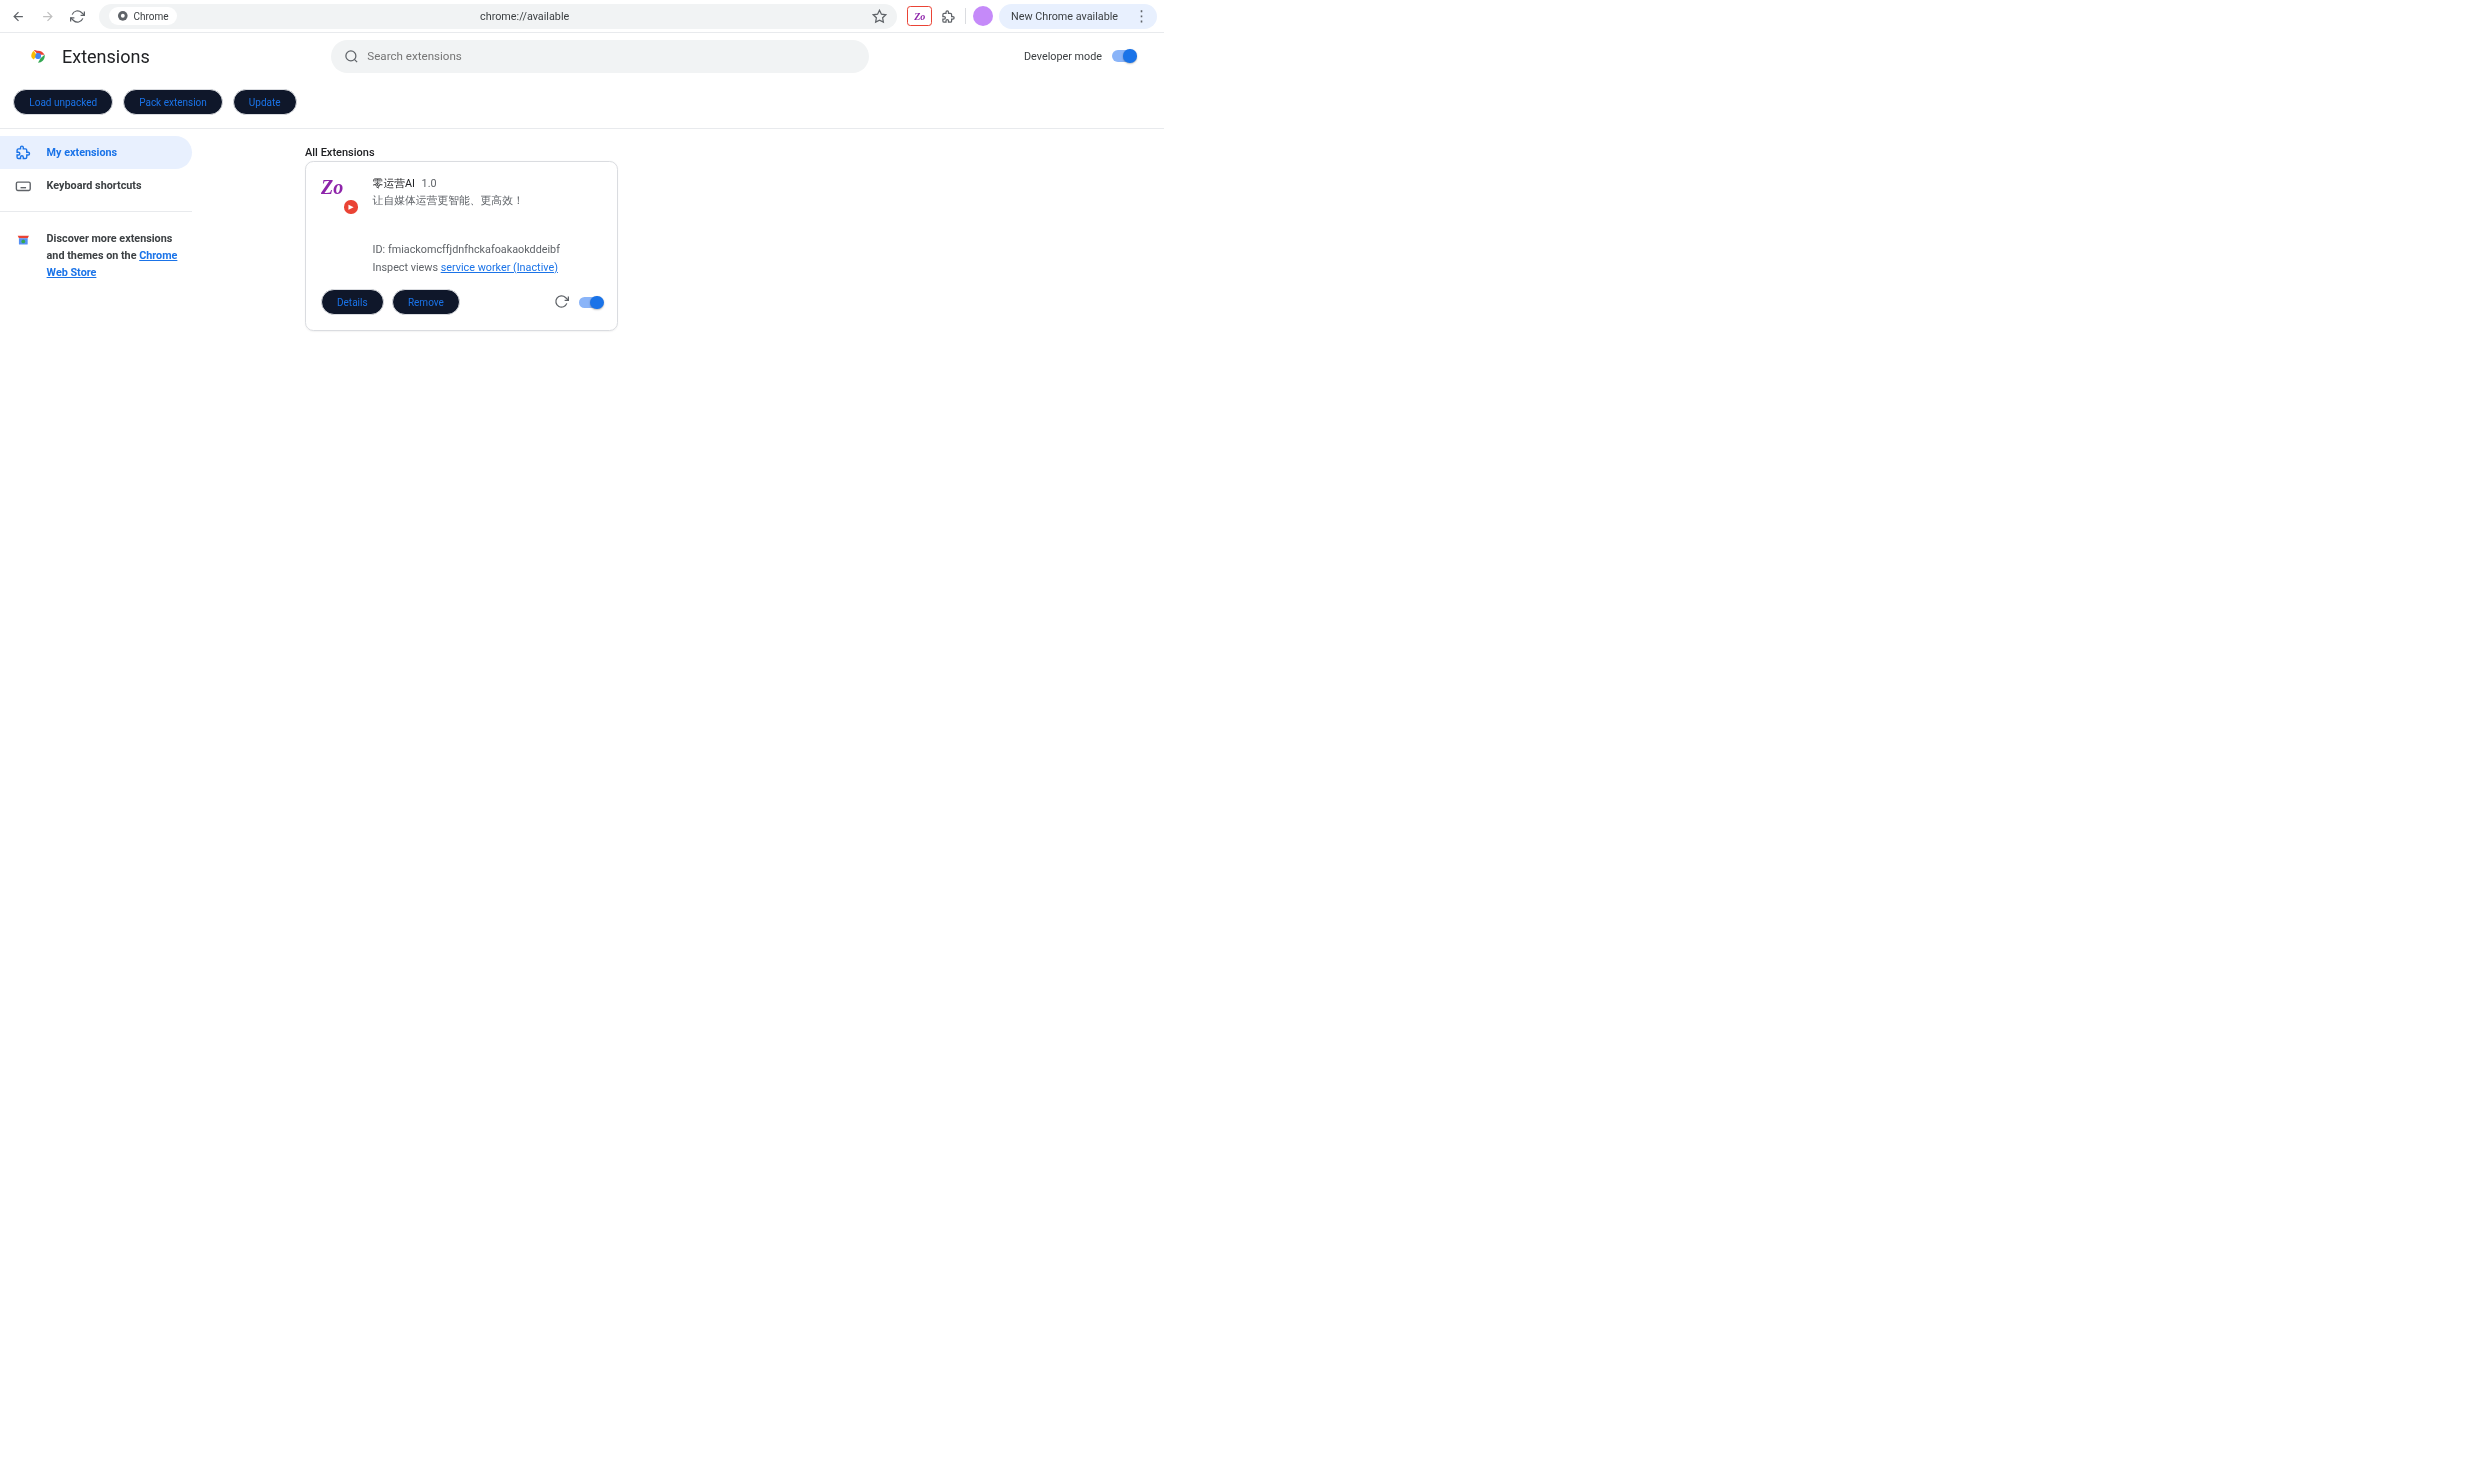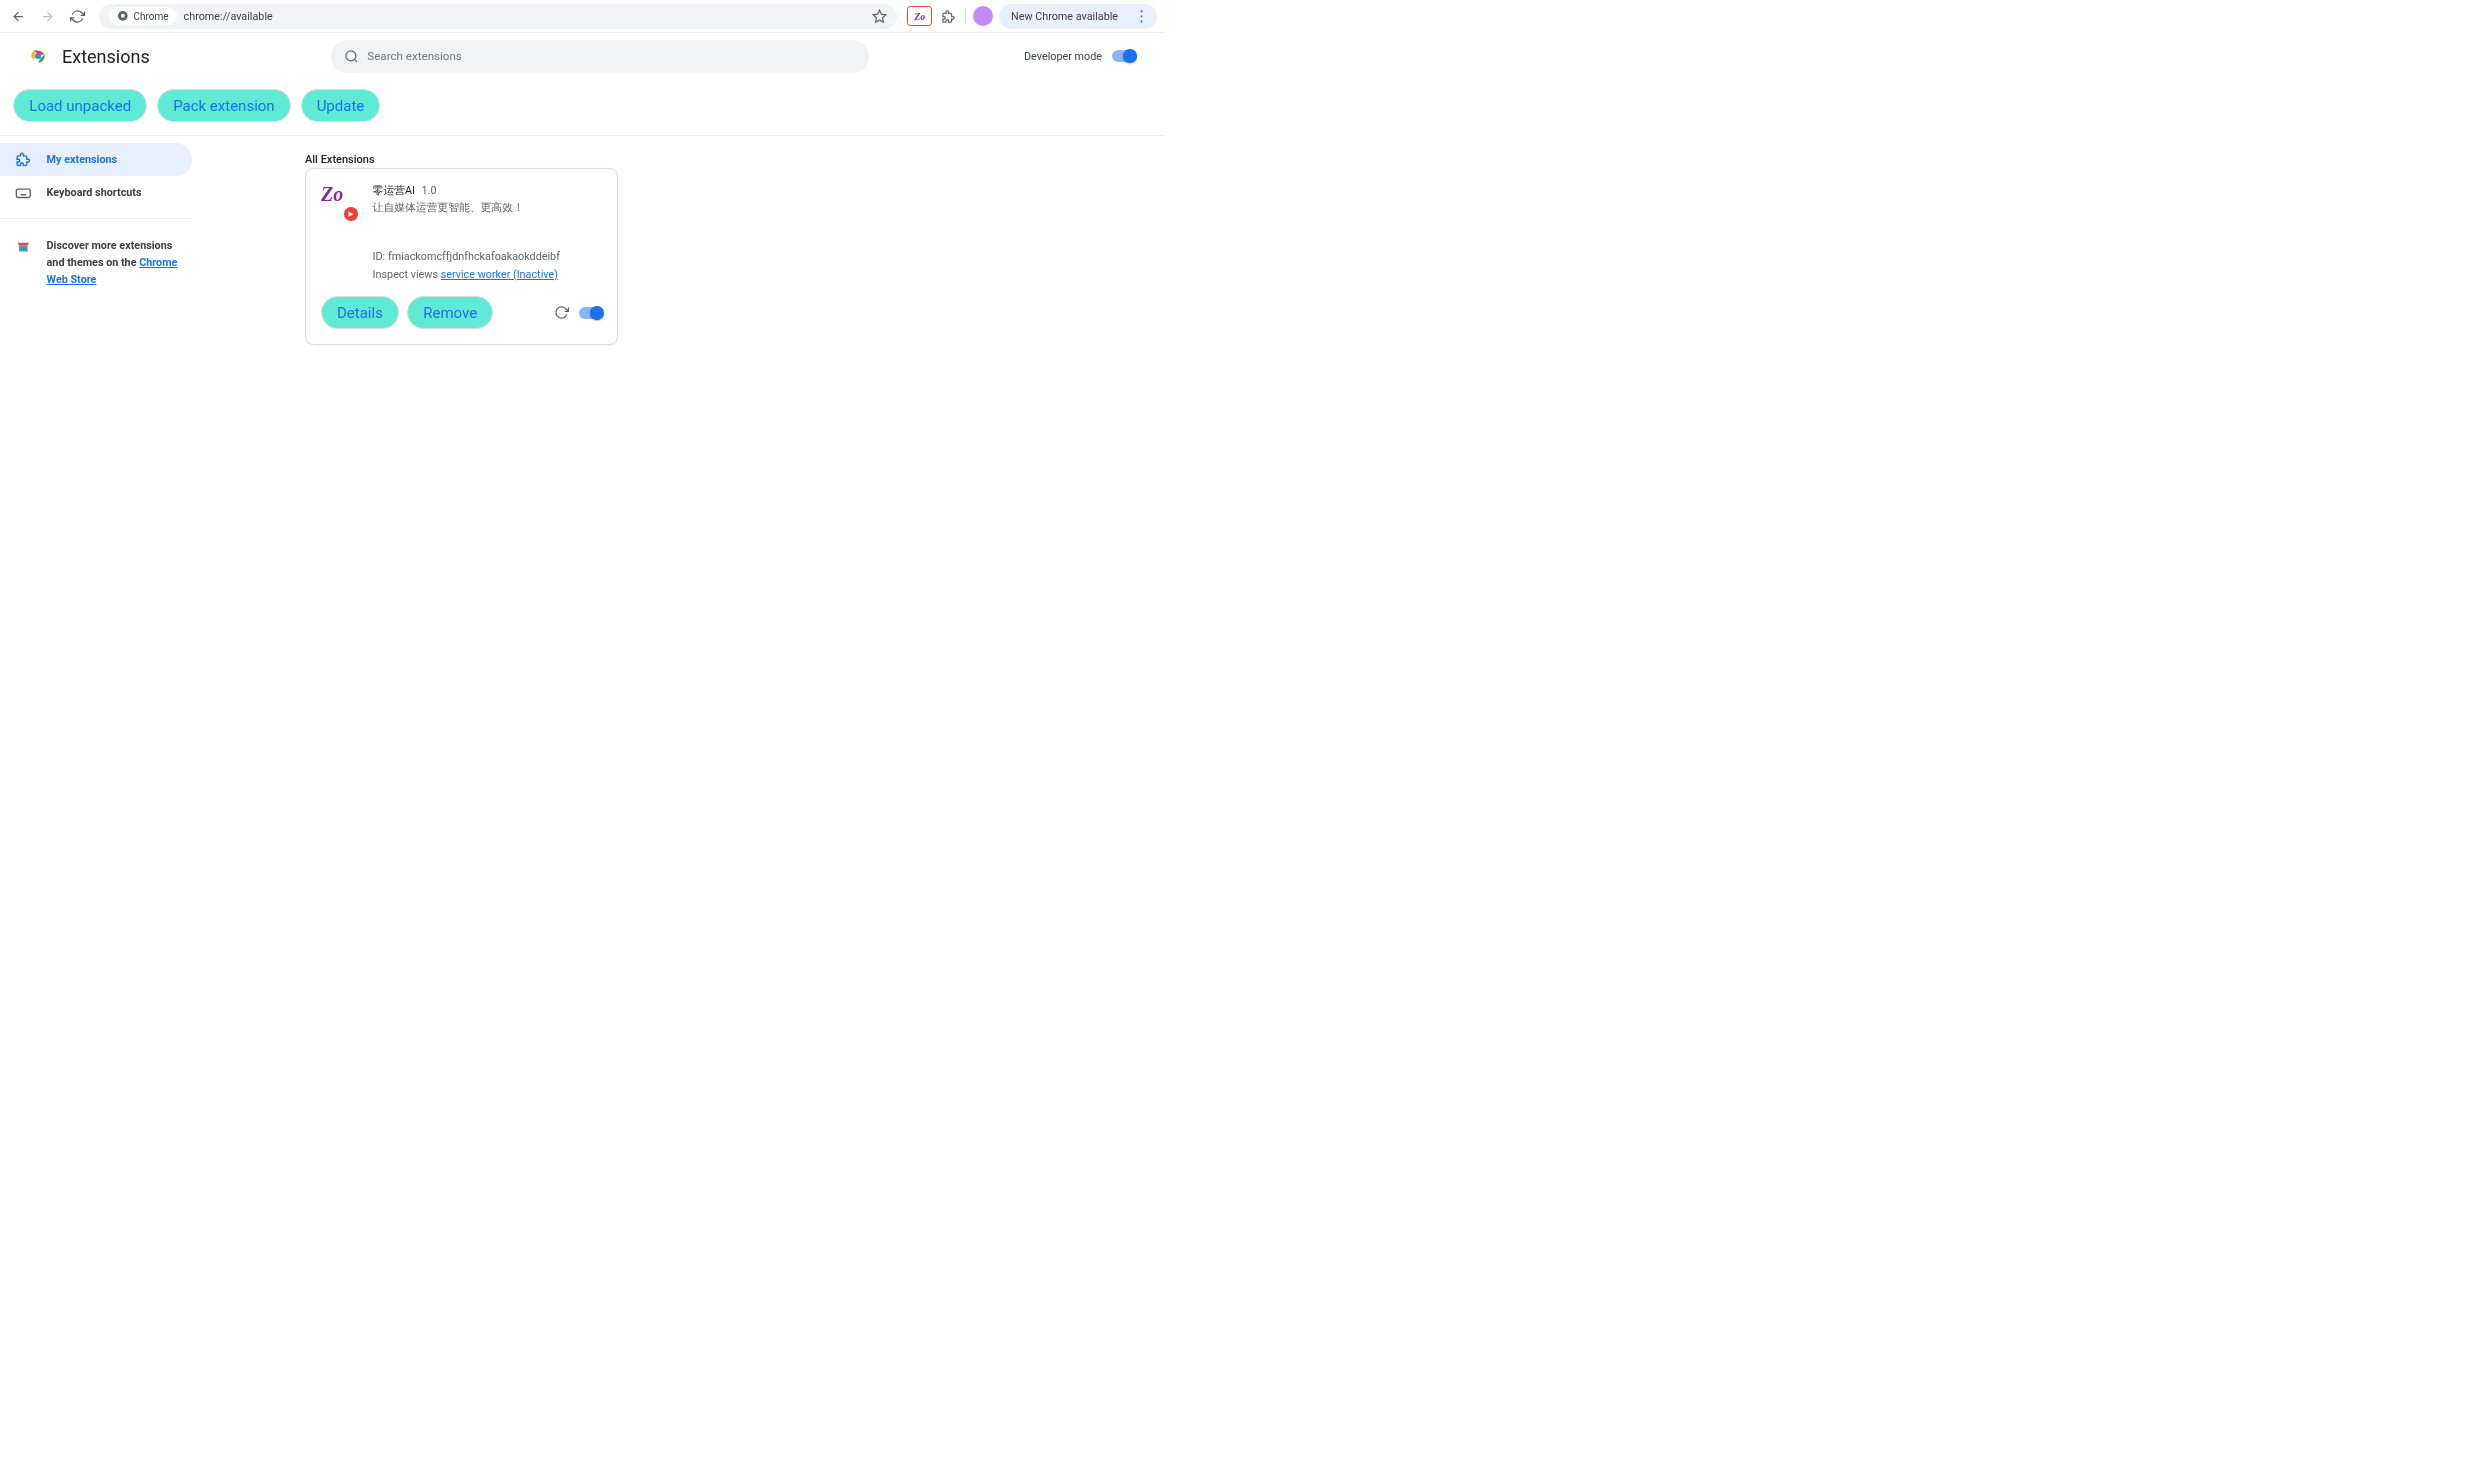--- a/index.html
+++ b/index.html
@@ -17,20 +17,21 @@
     }
     
     
     .browser-toolbar {
       display: flex;
       align-items: center;
       height: 33px;
       padding: 0 6.6px;
       gap: 6.6px;
       border-bottom: 0.8px solid #e8eaed;
+      text-align: center;
     }
     
     .nav-btn {
       width: 23px;
       height: 23px;
       display: flex;
       align-items: center;
       justify-content: center;
       border-radius: 50%;
       color: #5f6368;
@@ -219,23 +220,23 @@
     
     .dev-toolbar {
       display: flex;
       gap: 10px;
       padding: 10px 13.3px 13.3px 13.3px;
       border-bottom: 0.8px solid #e8eaed;
     }
     
     .outline-btn {
       border: 0.8px solid #dadce0;
-      background: #5eead4;
+      background: #0f172a;
       color: #1a73e8;
-      font-size: 15px;
+      font-size: 10px;
       padding: 6.6px 15px;
       border-radius: 16.6px;
       cursor: pointer;
     }
     
     
     .main-layout {
       display: flex;
       height: calc(100% - 124px);
     }

